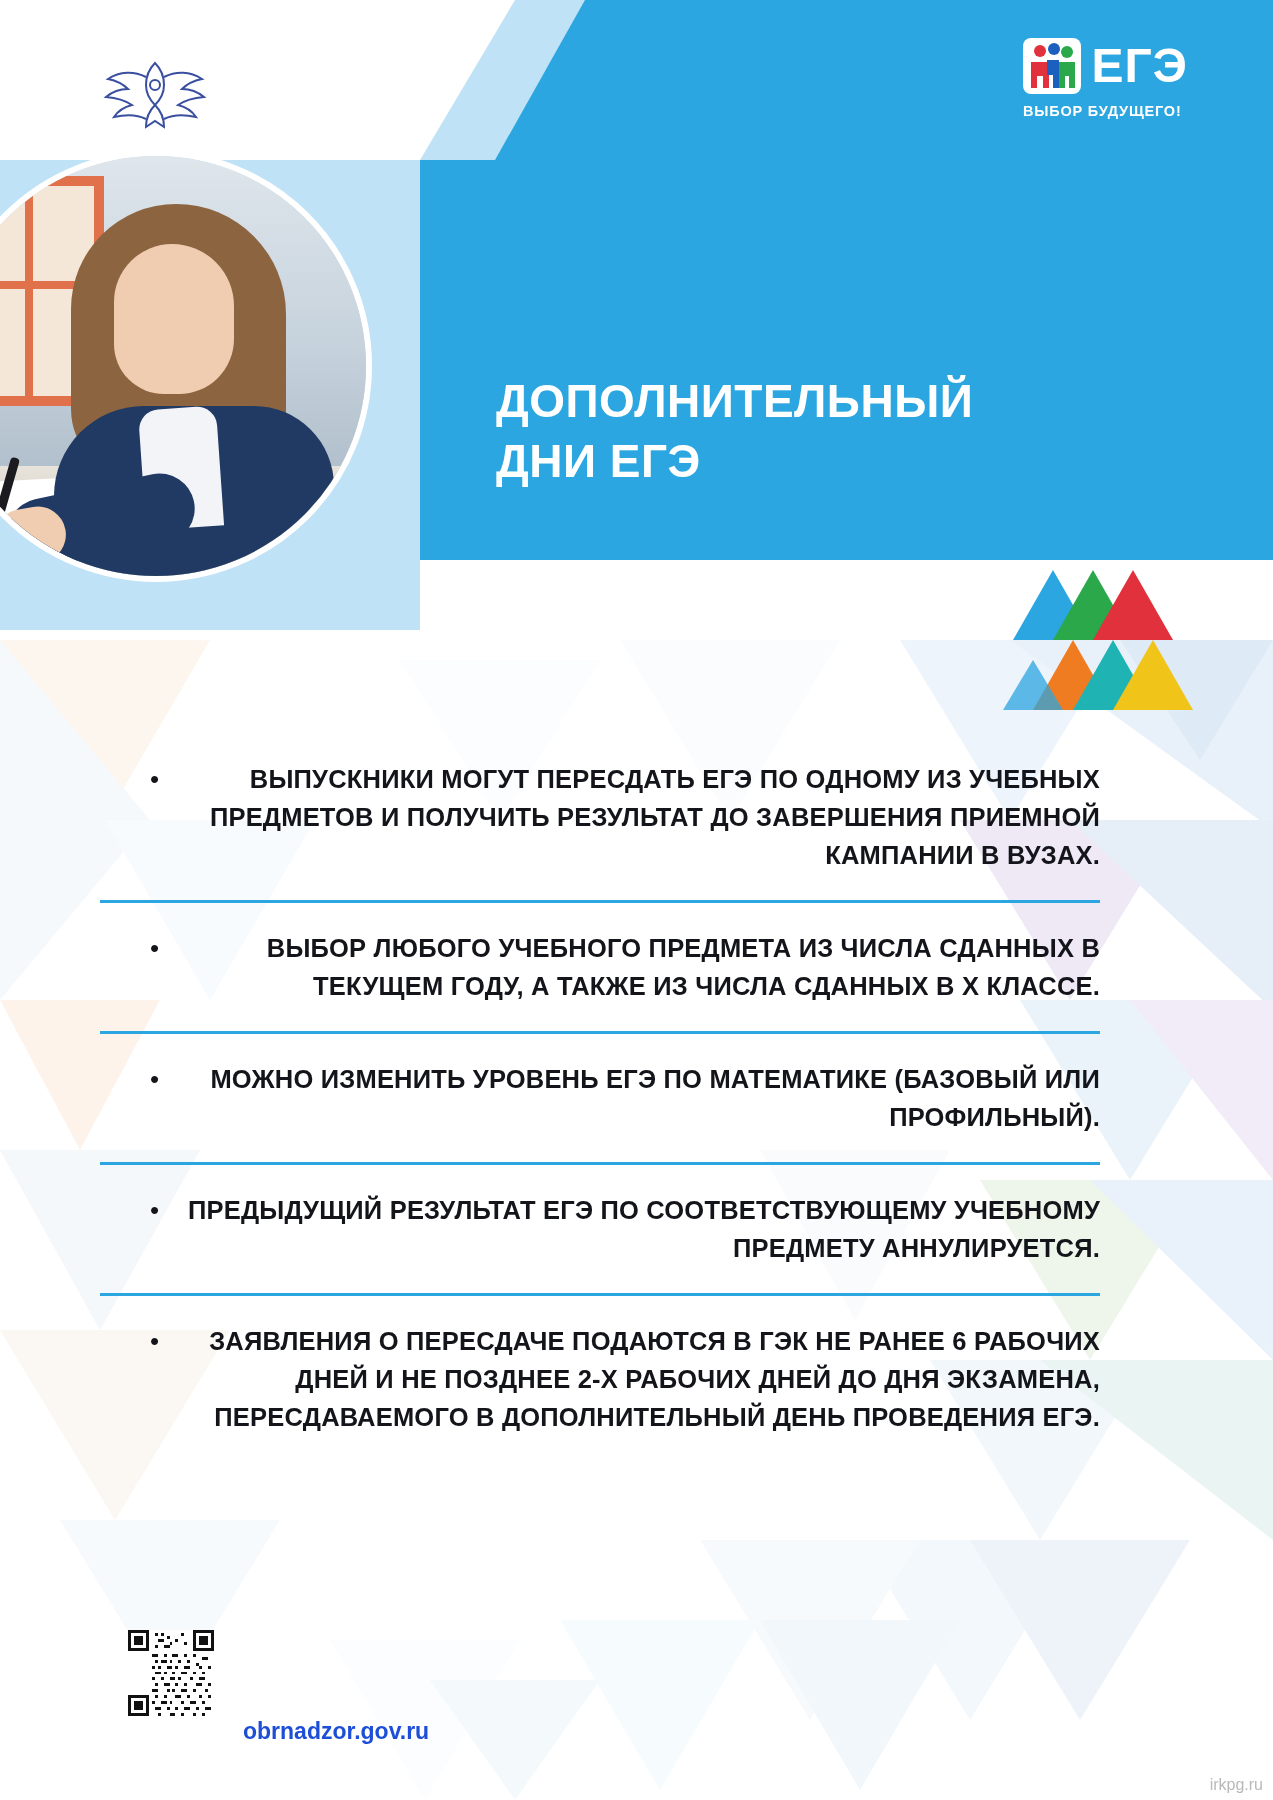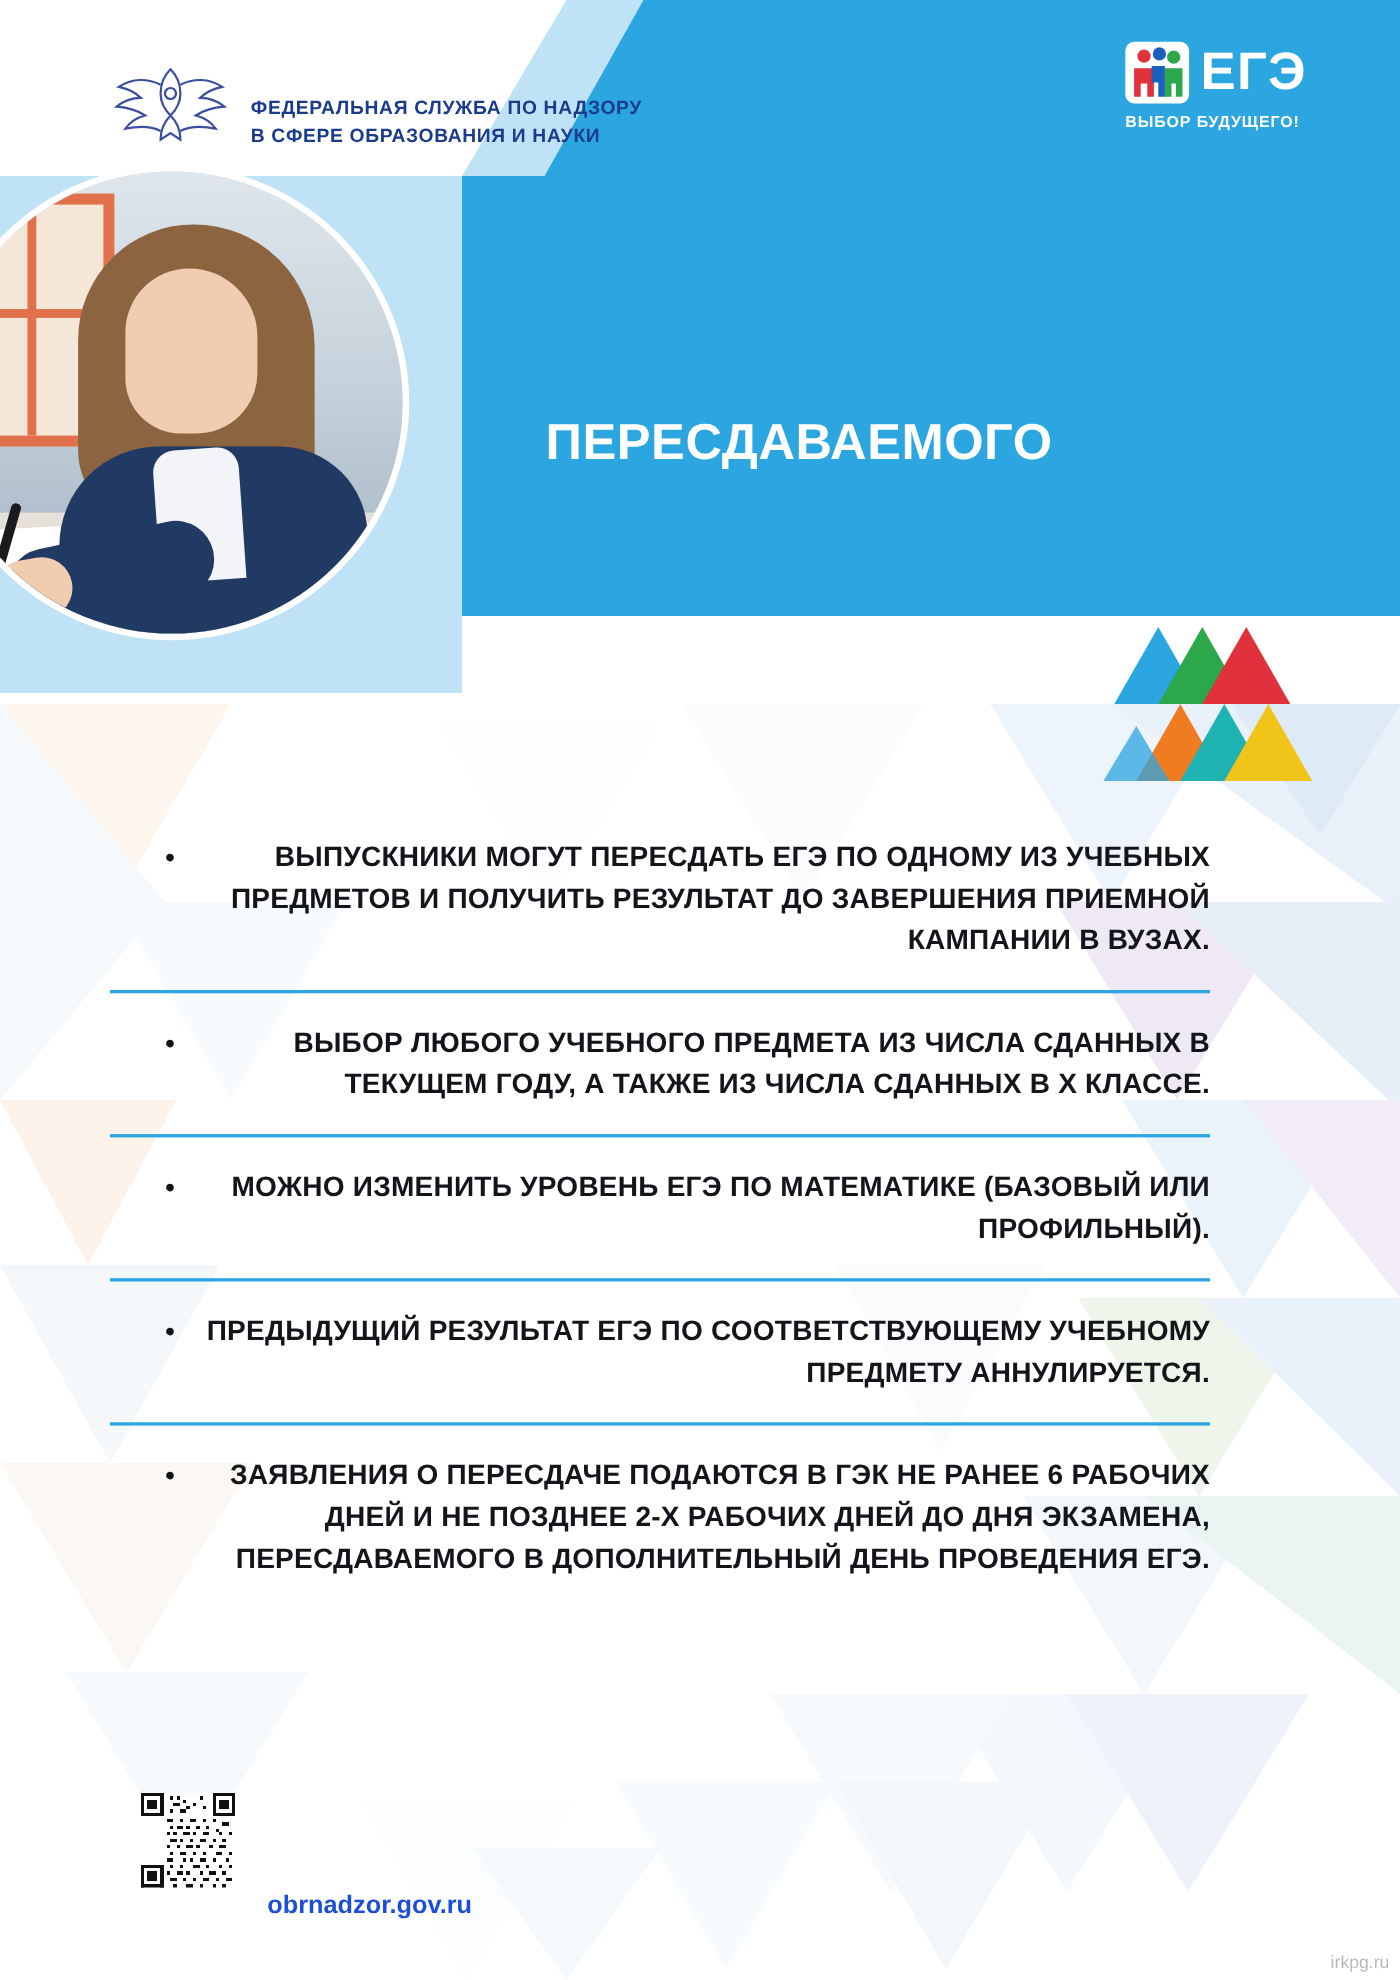--- a/index.html
+++ b/index.html
@@ -429,24 +429,20 @@
         <g fill="none" stroke="#3a4fa0" stroke-width="2">
           <path d="M55 8 c-6 6 -9 14 -9 22 0 10 5 16 9 20 4 -4 9 -10 9 -20 0 -8 -3 -16 -9 -22z"></path>
           <path d="M46 22 c-12 -6 -26 -6 -38 2 10 2 16 6 20 10 -8 0 -16 3 -22 8 12 1 20 4 26 8 -8 2 -14 6 -18 12 14 -3 24 -2 32 2"></path>
           <path d="M64 22 c12 -6 26 -6 38 2 -10 2 -16 6 -20 10 8 0 16 3 22 8 -12 1 -20 4 -26 8 8 2 14 6 18 12 -14 -3 -24 -2 -32 2"></path>
           <path d="M55 50 c-6 6 -9 14 -9 22 6 -4 9 -6 9 -6 0 0 3 2 9 6 0 -8 -3 -16 -9 -22z"></path>
           <circle cx="55" cy="30" r="5"></circle>
         </g>
       </svg>
     </div>
 
-    <div class="rosobr-text">
-      <div>ФЕДЕРАЛЬНАЯ СЛУЖБА ПО НАДЗОРУ</div>
-      <div>В СФЕРЕ ОБРАЗОВАНИЯ И НАУКИ</div>
-    </div>
 
     <div class="ege-logo">
       <span class="mark">
         <svg width="58" height="56" viewBox="0 0 58 56">
           <circle cx="17" cy="13" r="6" fill="#e0313c"></circle>
           <circle cx="31" cy="11" r="6" fill="#1b5fbf"></circle>
           <circle cx="44" cy="14" r="6" fill="#2aa84a"></circle>
           <path d="M8 24 h18 v26 h-6 v-12 h-6 v12 h-6 z" fill="#e0313c"></path>
           <path d="M24 22 h12 v28 h-6 v-13 h-6 z" fill="#1b5fbf"></path>
           <path d="M36 24 h16 v26 h-6 v-12 h-4 v12 h-6 z" fill="#2aa84a"></path>
@@ -473,21 +469,22 @@
         <div class="girl-body"></div>
         <div class="girl-shirt"></div>
         <div class="girl-arm"></div>
         <div class="pen"></div>
         <div class="girl-hand"></div>
       </div>
     </div>
   </div>
 
   <h1 class="hero-title">
-    <span>ПЕРЕСДАВАЕМОГО</span><br>
+    <span>ДОПОЛНИТЕЛЬНЫЙ</span><br>
+    <span>ДНИ ЕГЭ</span>
   </h1>
 
   <div class="cluster">
     <svg width="200" height="140" viewBox="0 0 200 140">
       <polygon points="10,70 50,0 90,70" fill="#2ba6e0"></polygon>
       <polygon points="50,70 90,0 130,70" fill="#2aa84a"></polygon>
       <polygon points="90,70 130,0 170,70" fill="#e0313c"></polygon>
       <polygon points="30,140 70,70 110,140" fill="#f07c22"></polygon>
       <polygon points="70,140 110,70 150,140" fill="#1fb3b3"></polygon>
       <polygon points="110,140 150,70 190,140" fill="#f0c419"></polygon>

